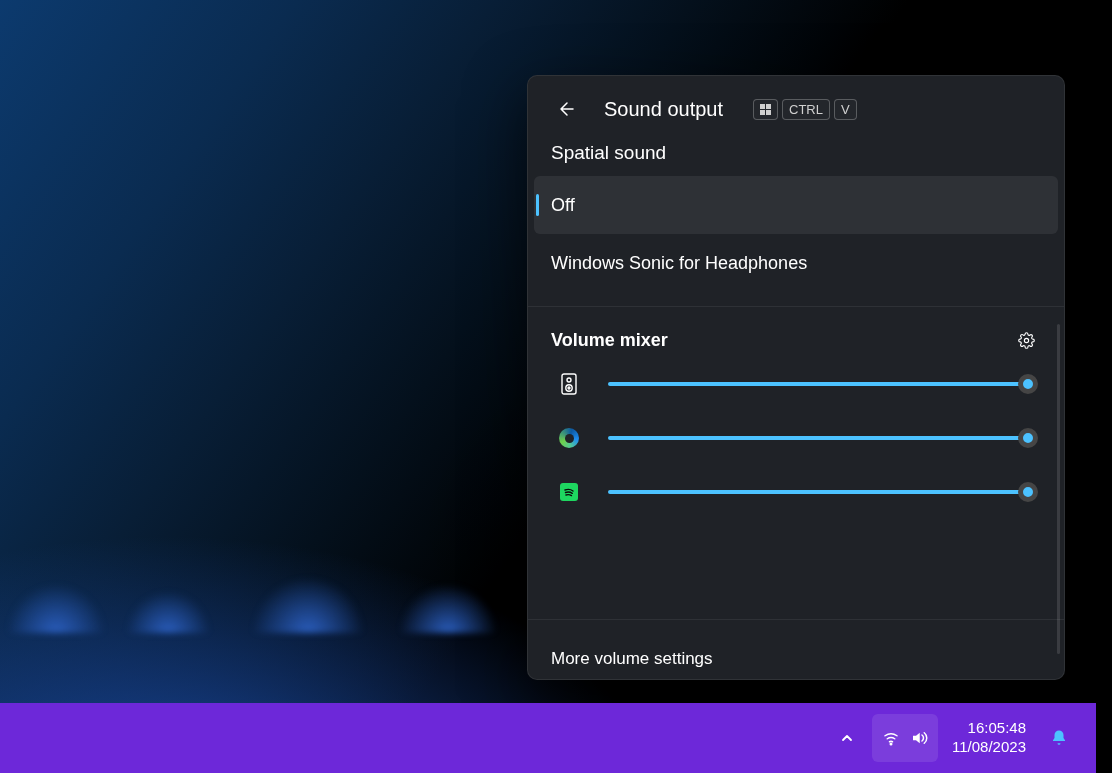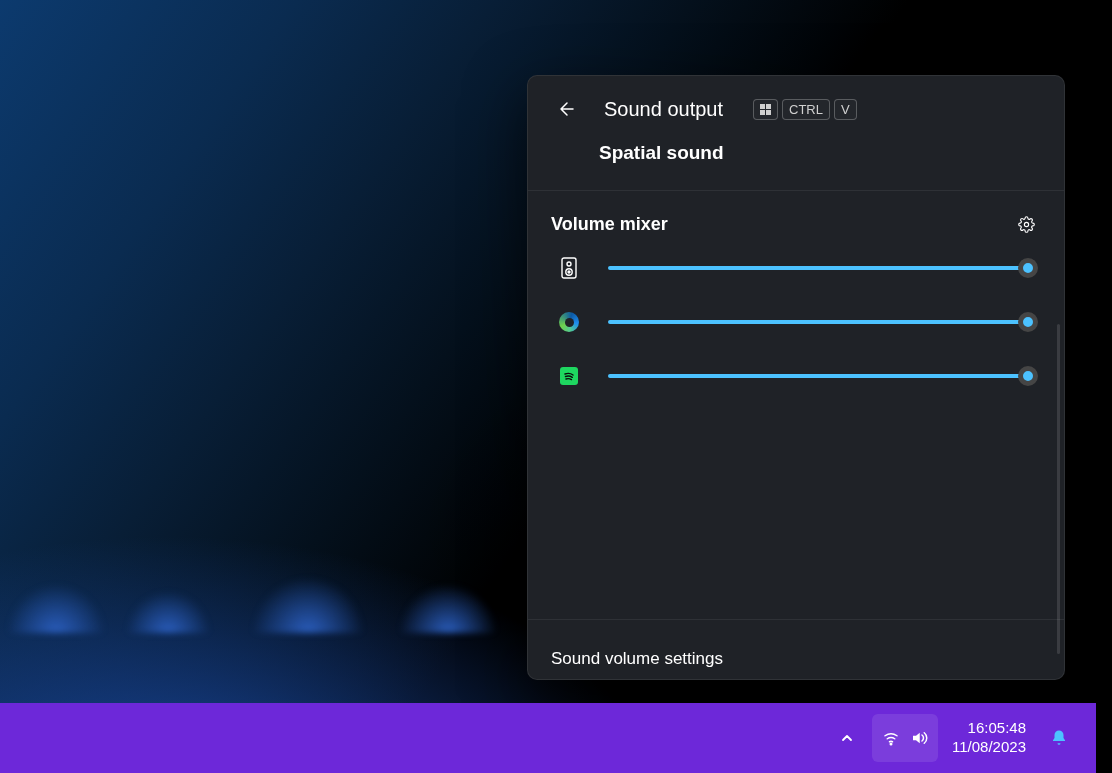--- a/index.html
+++ b/index.html
@@ -48,23 +48,22 @@
     .fly-title { font-size: 20px; font-weight: 400; color: #fff; }
     .kbd-group { display: flex; gap: 4px; margin-left: 6px; }
     .kbd {
       font-size: 13px; padding: 2px 6px; border: 1px solid rgba(255,255,255,0.25);
       border-radius: 4px; color: #d0d0d0; background: rgba(255,255,255,0.02);
       display:flex; align-items:center; justify-content:center;
     }
     .kbd.win svg { display:block; }
 
     .section-label {
-      font-size: 19px; font-weight: 700; color: #fff;
+      font-size: 19px; font-weight: 400; color: #fff;
       padding: 8px 23px 12px 23px;
-      margin-left: 48px;
     }
 
     .option-list { display: flex; flex-direction: column; padding: 0 6px; }
     .option {
       height: 58px; display: flex; align-items: center;
       padding: 0 17px; font-size: 18px; color: #fff;
       border-radius: 6px; cursor: pointer; position: relative;
     }
     .option.selected { background: rgba(255,255,255,0.07); }
     .option.selected::before {
@@ -160,20 +159,28 @@
             <rect x="6" y="6" width="5" height="5" fill="#cfcfcf"></rect>
           </svg>
       </span>
       <span class="kbd">CTRL</span>
       <span class="kbd">V</span>
     </div>
   </div>
 
   <div class="section-label">Spatial sound</div>
 
+  <div class="option-list">
+    <div class="option selected">
+      <span>Off</span>
+    </div>
+    <div class="option">
+      <span>Windows Sonic for Headphones</span>
+    </div>
+  </div>
 
   <div class="divider"></div>
 
   <div class="mixer-header">
     <span class="mixer-title">Volume mixer</span>
     <div class="gear-btn">
       <svg width="17" height="17" viewBox="0 0 24 24" fill="none" stroke="#fff" stroke-width="1.6">
           <circle cx="12" cy="12" r="3"></circle>
           <path d="M19.4 15a1.7 1.7 0 0 0 .34 1.87l.06.06a2 2 0 1 1-2.83 2.83l-.06-.06a1.7 1.7 0 0 0-1.87-.34 1.7 1.7 0 0 0-1 1.56V21a2 2 0 1 1-4 0v-.09a1.7 1.7 0 0 0-1.11-1.56 1.7 1.7 0 0 0-1.87.34l-.06.06a2 2 0 1 1-2.83-2.83l.06-.06a1.7 1.7 0 0 0 .34-1.87 1.7 1.7 0 0 0-1.56-1H3a2 2 0 1 1 0-4h.09a1.7 1.7 0 0 0 1.56-1.11 1.7 1.7 0 0 0-.34-1.87l-.06-.06a2 2 0 1 1 2.83-2.83l.06.06a1.7 1.7 0 0 0 1.87.34H9a1.7 1.7 0 0 0 1-1.56V3a2 2 0 1 1 4 0v.09a1.7 1.7 0 0 0 1 1.56 1.7 1.7 0 0 0 1.87-.34l.06-.06a2 2 0 1 1 2.83 2.83l-.06.06a1.7 1.7 0 0 0-.34 1.87V9a1.7 1.7 0 0 0 1.56 1H21a2 2 0 1 1 0 4h-.09a1.7 1.7 0 0 0-1.56 1z"></path>
         </svg>
@@ -222,21 +229,21 @@
         <div class="thumb" style="right:-4px"></div>
       </div>
     </div>
   </div>
 
   <div class="scroll-hint"></div>
 
   <div style="flex:1"></div>
 
   <div class="more-link">
-    <span>Sound volume settings</span>
+    <span>More volume settings</span>
   </div>
 </div>
 
 <div class="taskbar">
   <div class="tray-btn">
     <svg width="14" height="14" viewBox="0 0 14 14" fill="none" stroke="#fff" stroke-width="1.8" stroke-linecap="round" stroke-linejoin="round">
         <path d="M3 9l4-4 4 4"></path>
       </svg>
   </div>
   <div class="tray-btn active">

